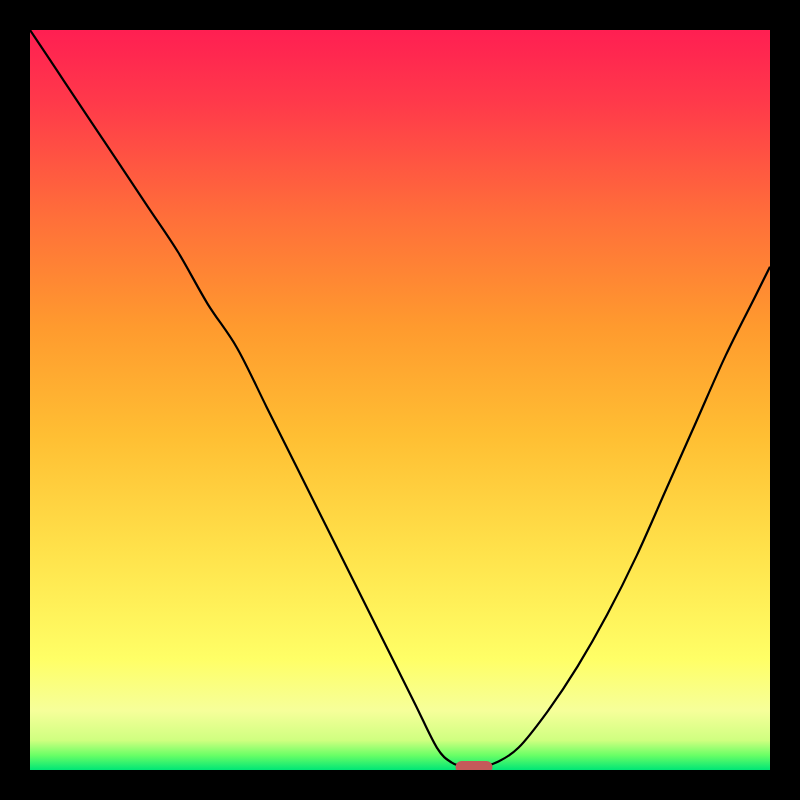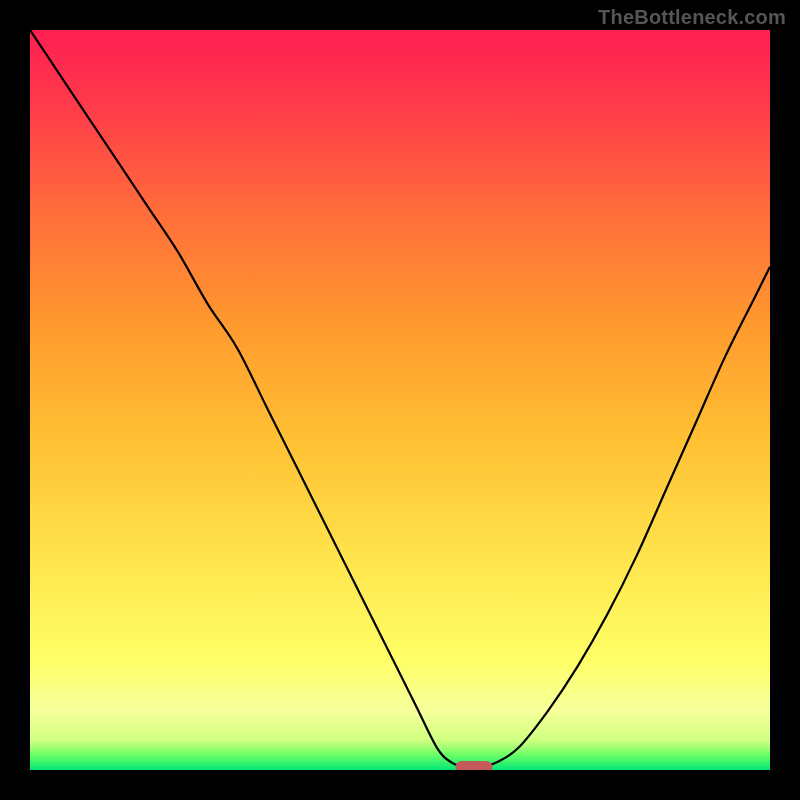--- a/index.html
+++ b/index.html
@@ -36,21 +36,20 @@
   .plot svg {
     display: block;
     width: 740px;
     height: 740px;
   }
 </style>
 </head>
 <body>
 
 <div class="outer">
-  <div class="watermark">TheBottleneck.com</div>
   <div class="plot">
     <svg id="plot-svg" viewBox="0 0 740 740">
         <defs>
           <linearGradient id="bg-grad" x1="0" y1="1" x2="0" y2="0">
             <stop offset="0%" stop-color="#00e676"></stop>
             <stop offset="2%" stop-color="#6aff66"></stop>
             <stop offset="4%" stop-color="#cfff80"></stop>
             <stop offset="8%" stop-color="#f6ff9a"></stop>
             <stop offset="15%" stop-color="#ffff66"></stop>
             <stop offset="30%" stop-color="#ffe14a"></stop>

